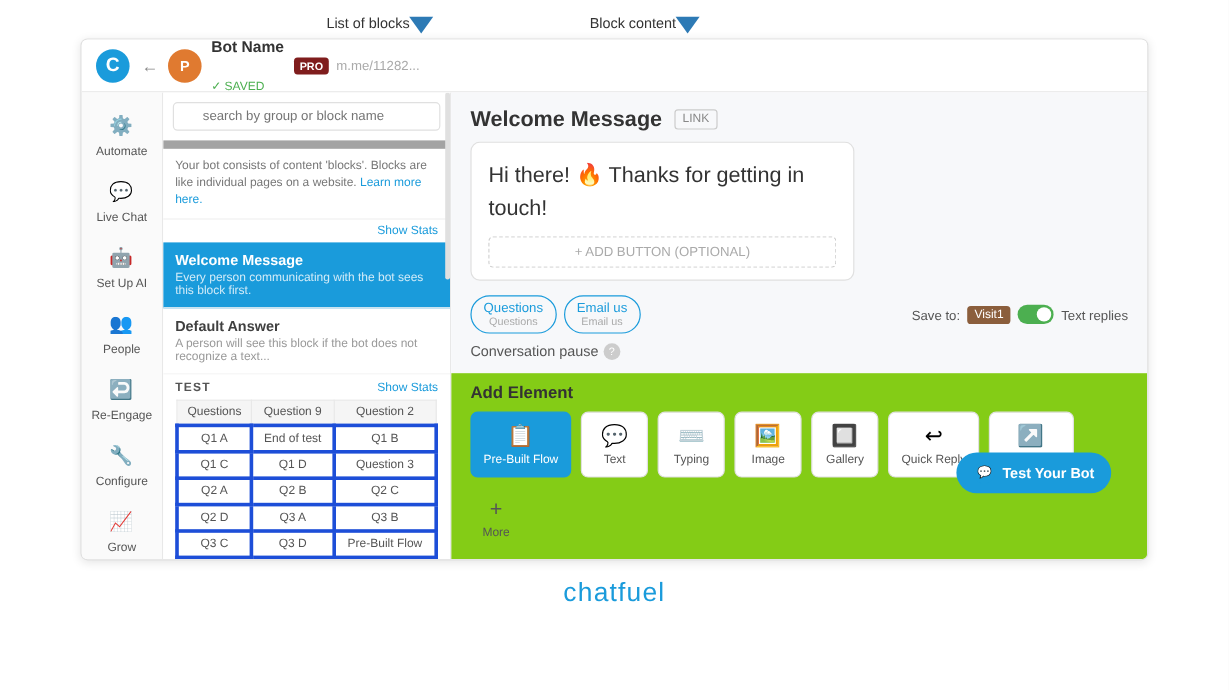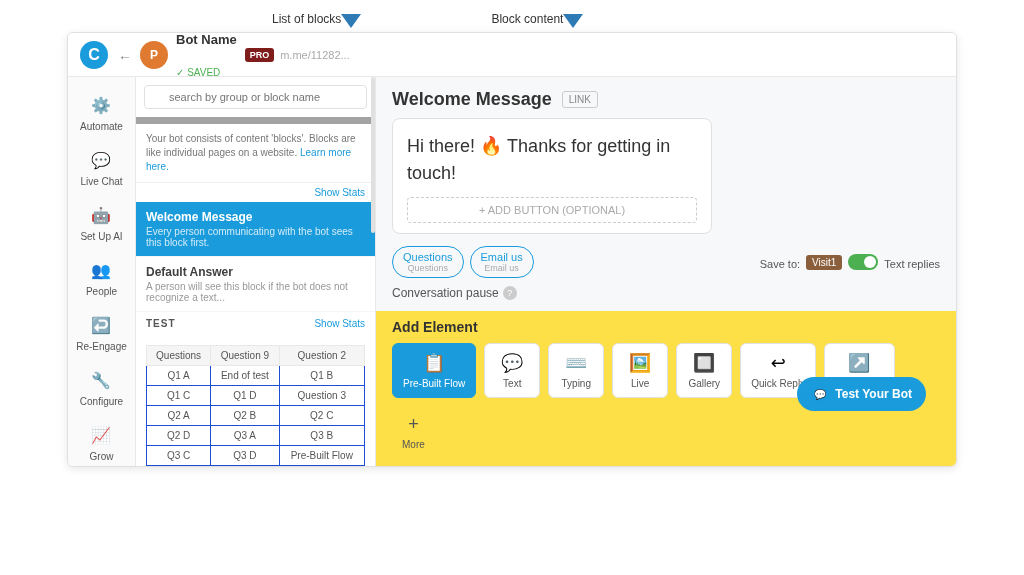--- a/index.html
+++ b/index.html
@@ -279,21 +279,21 @@
 
     
     .test-section {
       padding: 6px 10px;
     }
 
     .test-header {
       display: flex;
       justify-content: space-between;
       align-items: center;
-      margin-bottom: 16px;
+      margin-bottom: 4px;
     }
 
     .test-title {
       font-size: 10px;
       font-weight: 700;
       color: #555;
       letter-spacing: 1px;
     }
 
     .test-show-stats {
@@ -313,21 +313,21 @@
       text-align: center;
       color: #555;
       font-weight: 500;
       border: 1px solid #e8e8e8;
     }
 
     .test-table td {
       padding: 4px 3px;
       text-align: center;
       color: #555;
-      border: 1px solid #1d4ed8;
+      border: 3px solid #1d4ed8;
     }
 
     
     .blocks-scrollbar {
       width: 4px;
       background: #e0e0e0;
       position: absolute;
       right: 0;
       top: 0;
       height: 40%;
@@ -487,21 +487,21 @@
       display: flex;
       align-items: center;
       justify-content: center;
       font-size: 9px;
       color: white;
     }
 
     
     .add-element-section {
       padding: 8px 16px;
-      background: #fde047;
+      background: #84cc16;
       flex-shrink: 0;
     }
 
     .add-element-title {
       font-size: 14px;
       font-weight: 600;
       color: #333;
       margin-bottom: 8px;
     }
 
@@ -792,21 +792,21 @@
               <div class="element-btn">
                 <span class="elem-icon">💬</span>
                 <span class="elem-label">Text</span>
               </div>
               <div class="element-btn">
                 <span class="elem-icon">⌨️</span>
                 <span class="elem-label">Typing</span>
               </div>
               <div class="element-btn">
                 <span class="elem-icon">🖼️</span>
-                <span class="elem-label">Live</span>
+                <span class="elem-label">Image</span>
               </div>
               <div class="element-btn">
                 <span class="elem-icon">🔲</span>
                 <span class="elem-label">Gallery</span>
               </div>
               <div class="element-btn">
                 <span class="elem-icon">↩</span>
                 <span class="elem-label">Quick Reply</span>
               </div>
               <div class="element-btn">
@@ -823,14 +823,17 @@
 
         <button class="test-bot-btn">
           <div class="messenger-icon">💬</div>
           <span>Test Your Bot</span>
         </button>
       </div>
 
     </div>
   </div>
 
+  <div class="chatfuel-footer">
+    <div class="chatfuel-logo">chatfuel</div>
+  </div>
 
 </div>
 
 </body></html>

